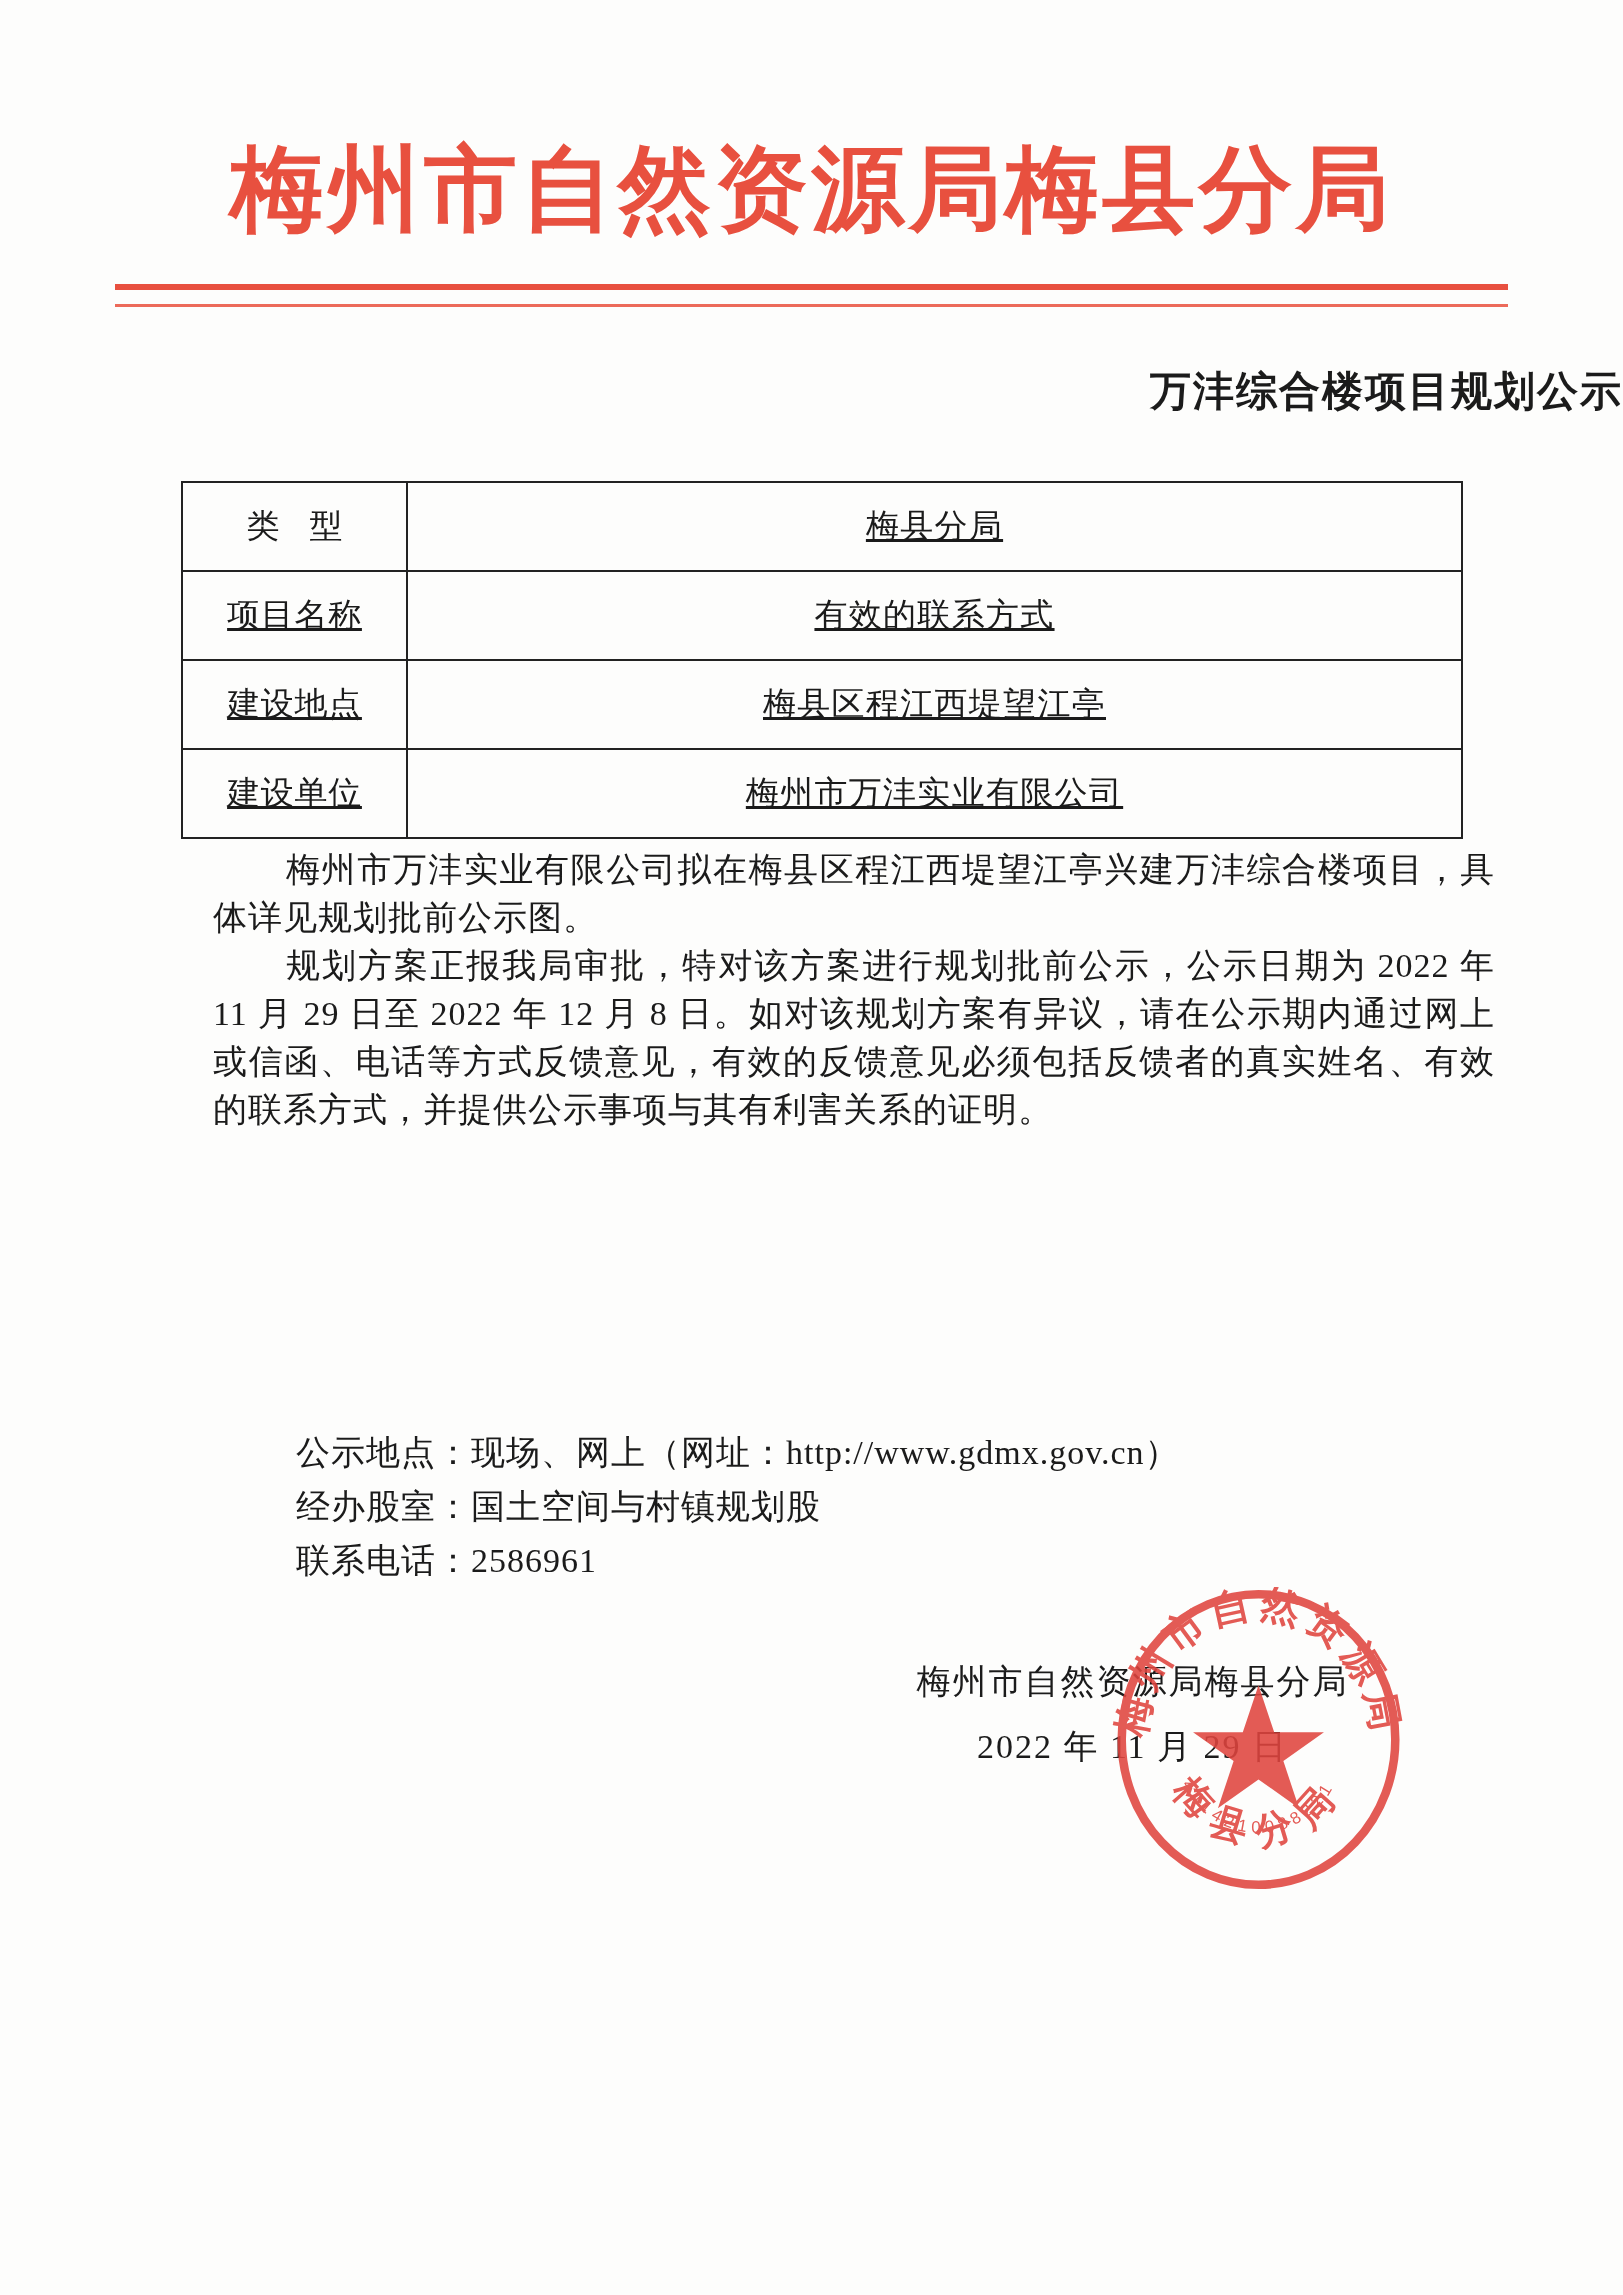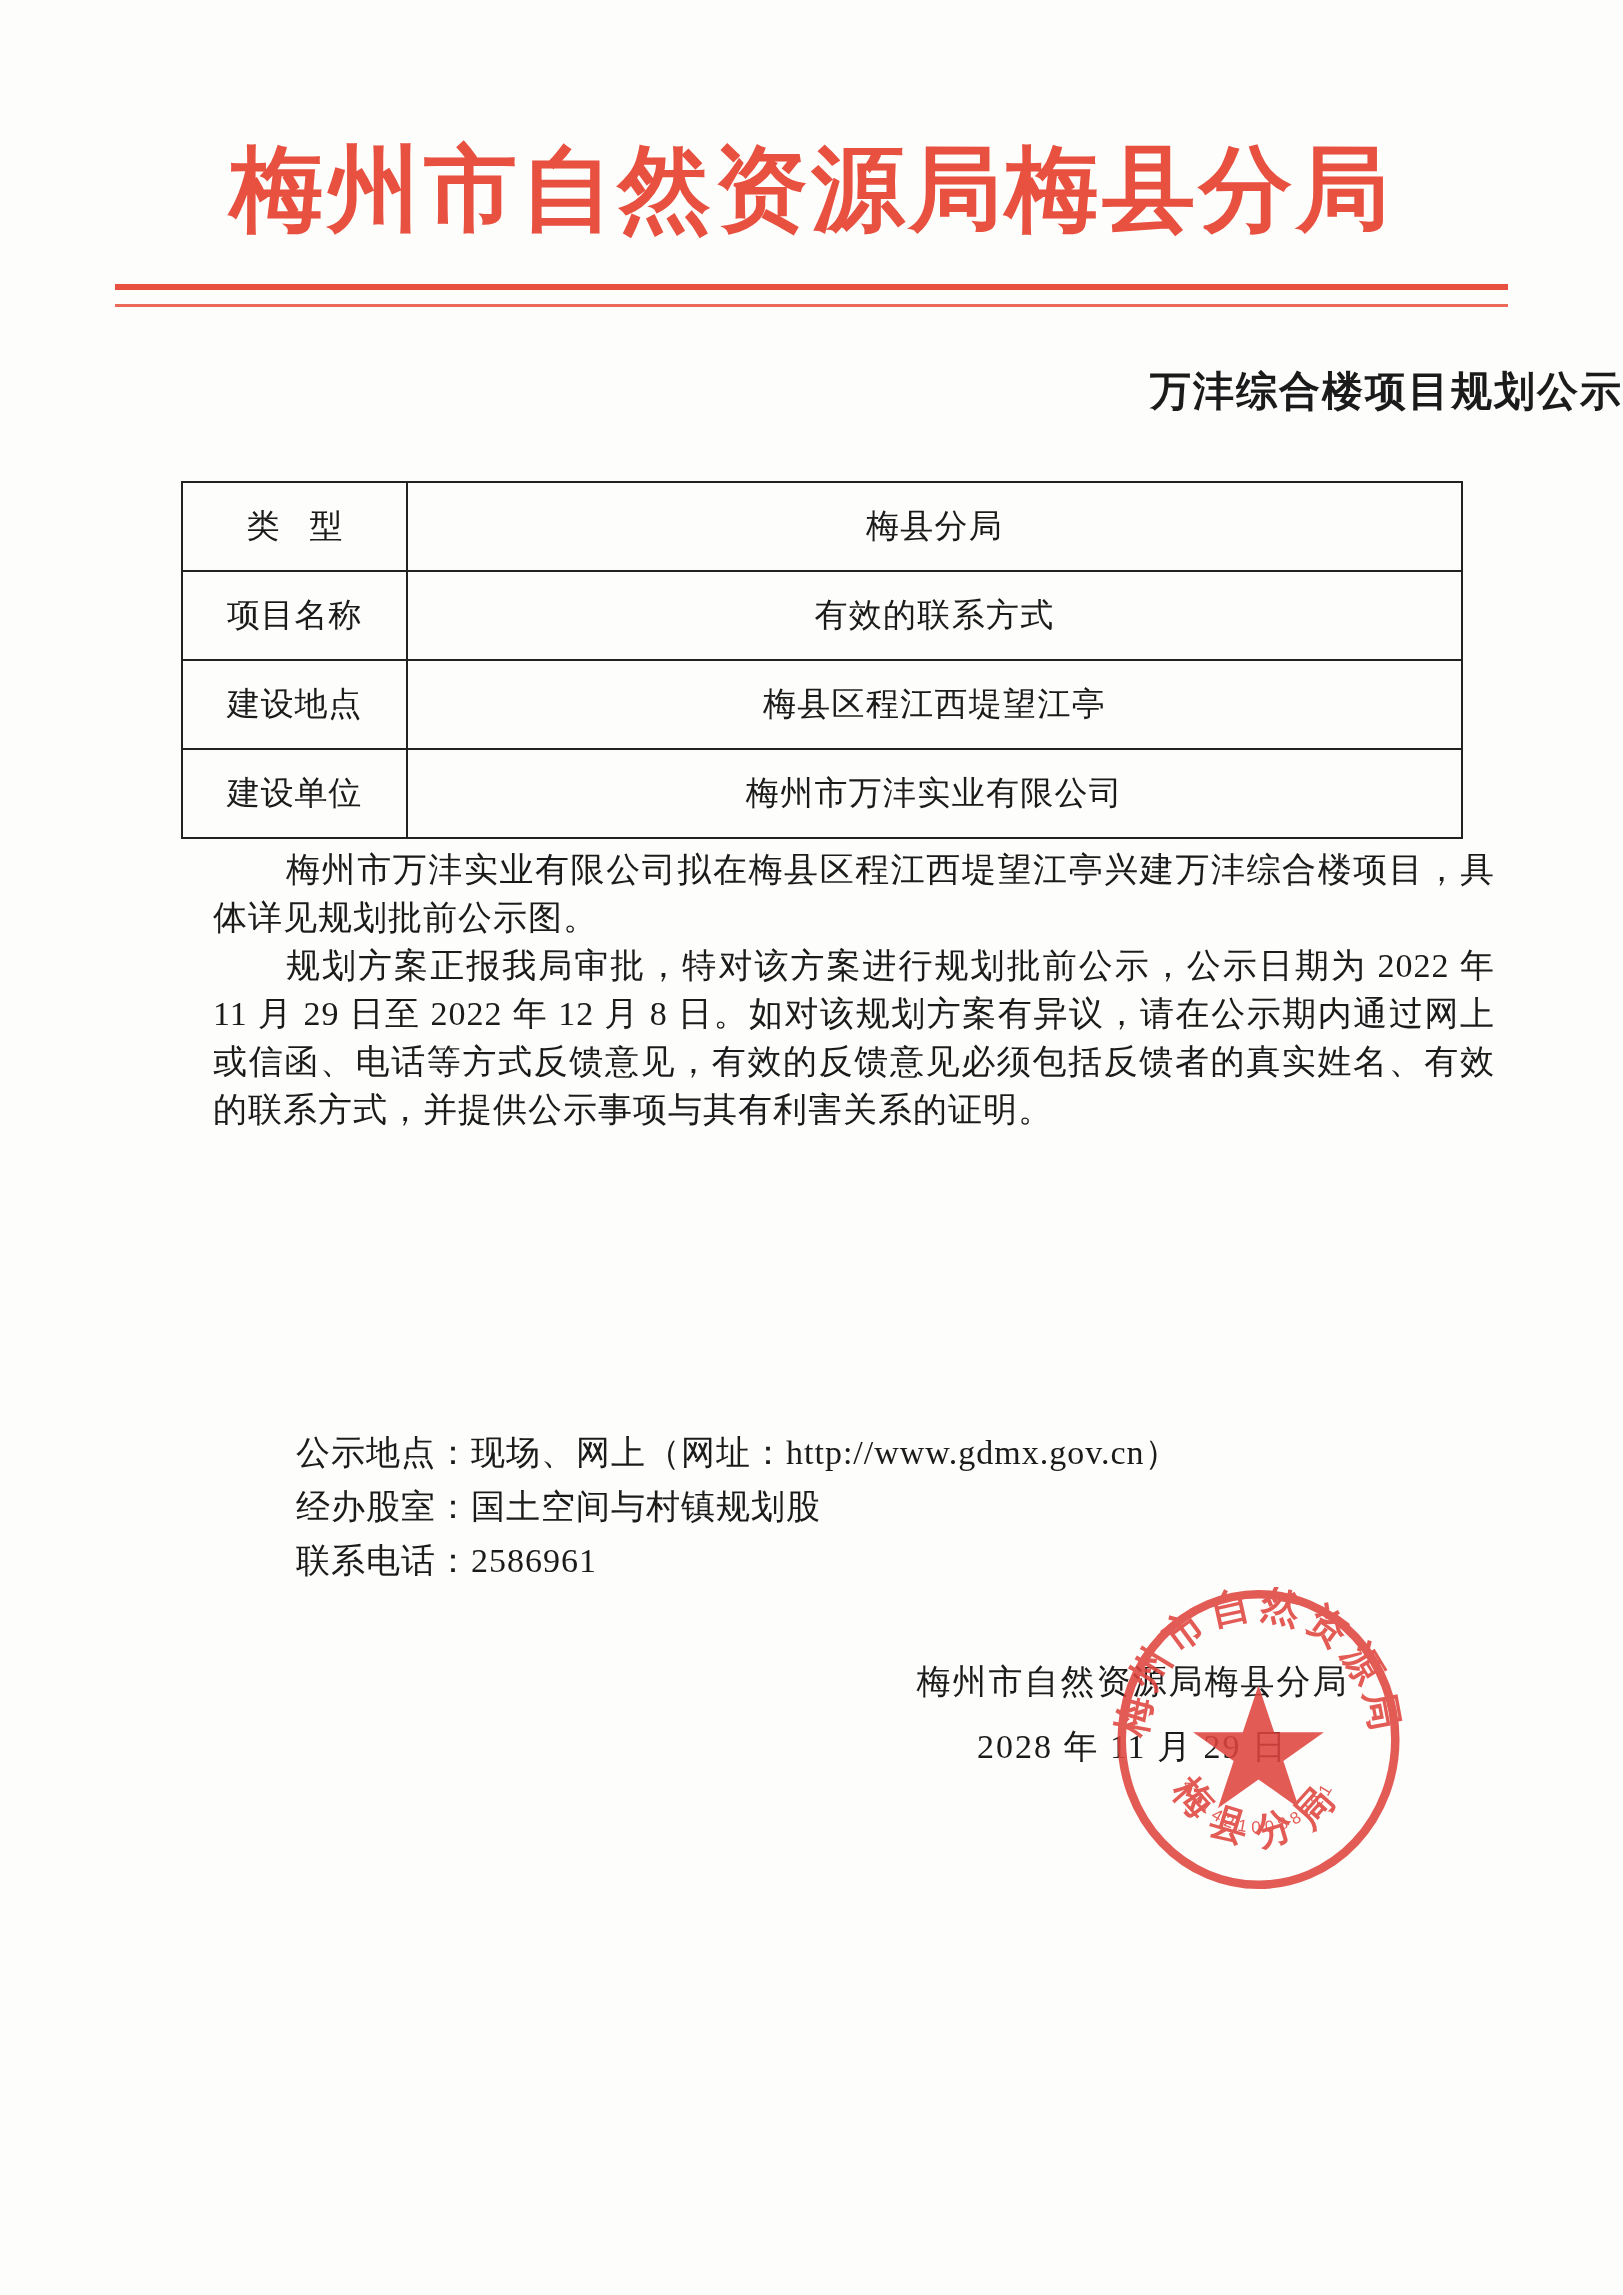--- a/index.html
+++ b/index.html
@@ -79,20 +79,21 @@
     width: 1282px;
     border-collapse: collapse;
     table-layout: fixed;
   }
   .info-table td {
     border: 2px solid #222222;
     height: 87px;
     font-size: 33px;
     color: #1b1b1b;
     padding: 0;
+    text-decoration: underline;
   }
   .info-table td.label {
     width: 223px;
     text-align: center;
     letter-spacing: 0.7px;
   }
   .info-table td.label .spread2 {
     display: inline-block;
     letter-spacing: 30px;
     text-indent: 30px;
@@ -214,21 +215,21 @@
   </div>
 
   <div class="info-lines">
     <div class="info-line">公示地点：现场、网上（网址：http://www.gdmx.gov.cn）</div>
     <div class="info-line">经办股室：国土空间与村镇规划股</div>
     <div class="info-line">联系电话：2586961</div>
   </div>
 
   <div class="signature">
     <div class="sign-org">梅州市自然资源局梅县分局</div>
-    <div class="sign-date">2028 年 11 月 29 日</div>
+    <div class="sign-date">2022 年 11 月 29 日</div>
   </div>
 
   <div class="seal">
     <svg viewBox="0 0 450 466" xmlns="http://www.w3.org/2000/svg">
       <defs>
         <path id="arcTop" d="M 52 233 A 173 186 0 0 1 398 233" fill="none"></path>
         <path id="arcBottom" d="M 78 233 A 147 158 0 0 0 372 233" fill="none"></path>
         <path id="arcCode" d="M 92 233 A 133 143 0 0 0 358 233" fill="none"></path>
       </defs>
       <ellipse cx="225" cy="233" rx="209" ry="222" fill="none" stroke="#e0453f" stroke-width="13"></ellipse>

